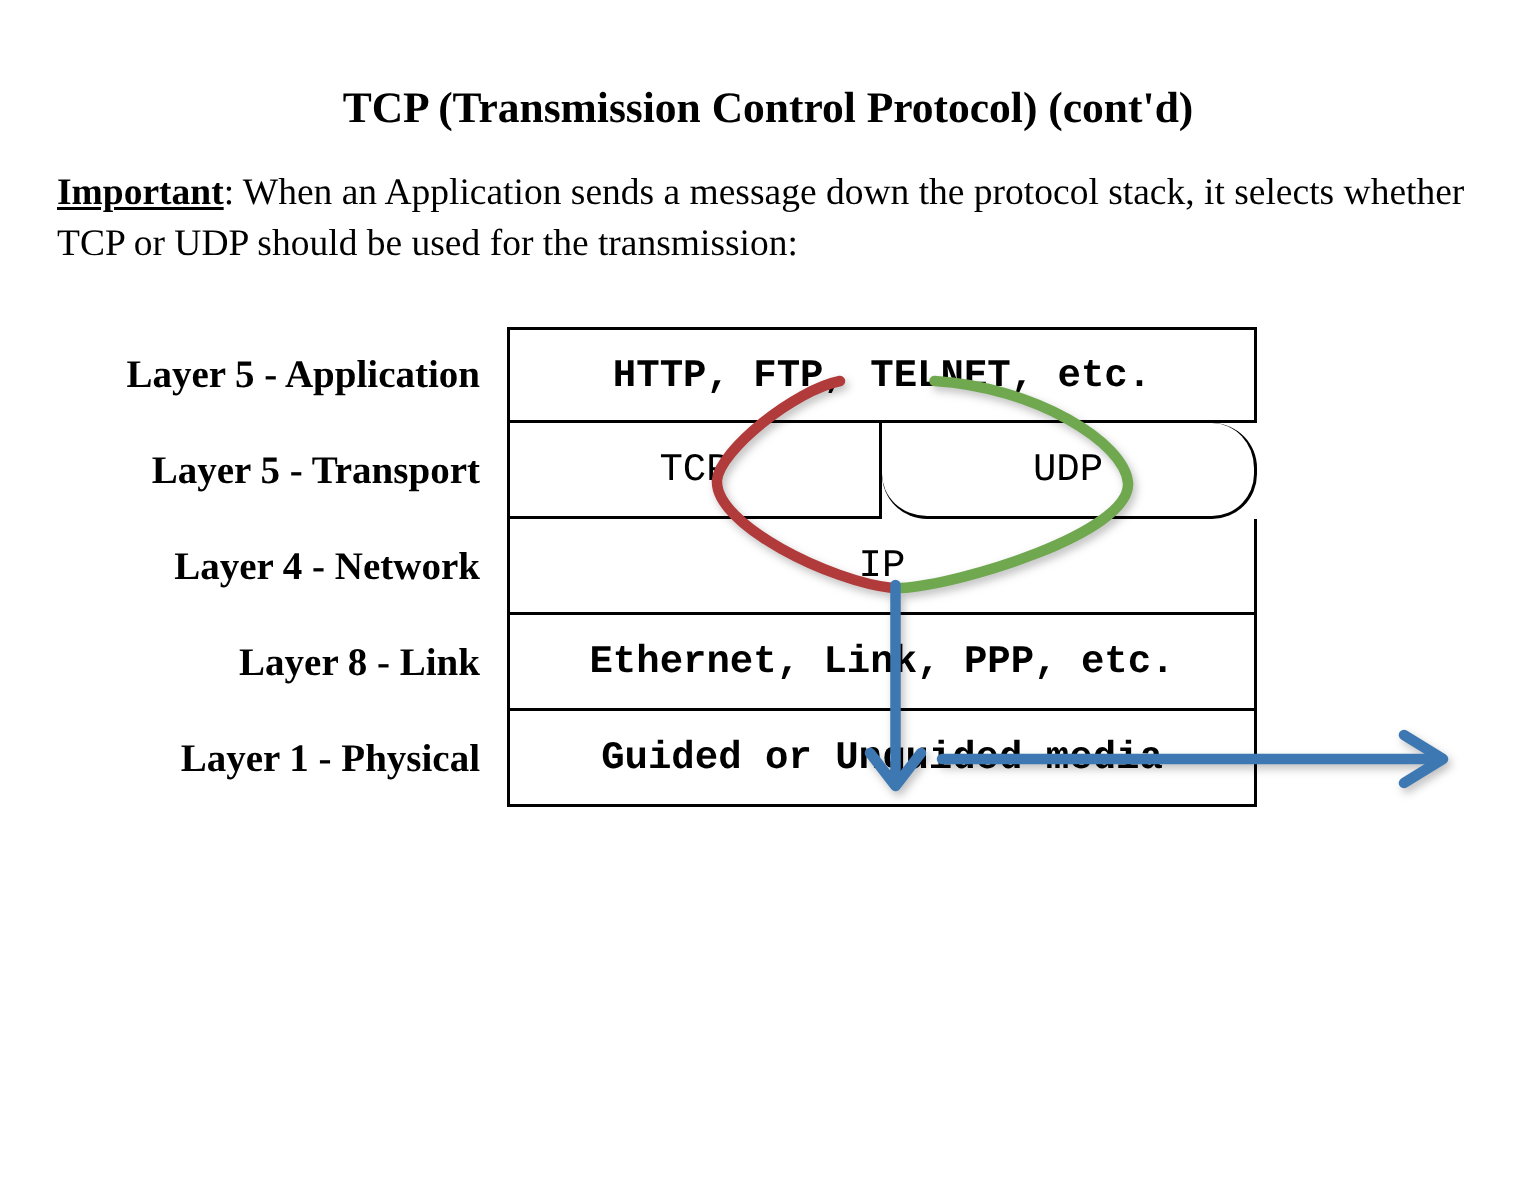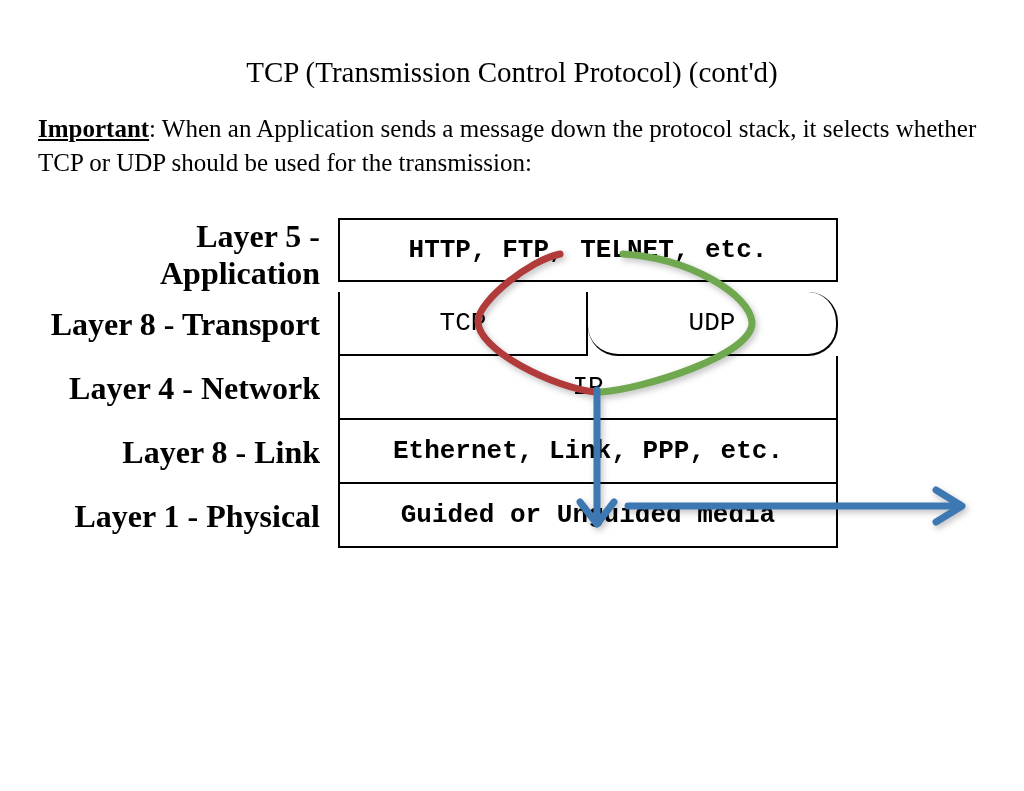--- a/index.html
+++ b/index.html
@@ -15,21 +15,21 @@
     position: relative;
     width: 1024px;
     height: 791px;
   }
   .title {
     position: absolute;
     top: 56px;
     left: 0;
     width: 1024px;
     text-align: center;
-    font-weight: normal;
+    font-weight: bold;
     font-size: 29px;
   }
   .paragraph {
     position: absolute;
     top: 112px;
     left: 38px;
     width: 948px;
     font-size: 25px;
     line-height: 1.35;
   }
@@ -43,21 +43,21 @@
     top: 218px;
     left: 38px;
     width: 948px;
   }
   .row {
     display: flex;
     align-items: stretch;
   }
   .label {
     width: 300px;
-    font-size: 32px;
+    font-size: 26px;
     font-weight: bold;
     text-align: right;
     padding-right: 18px;
     display: flex;
     align-items: center;
     justify-content: flex-end;
     box-sizing: border-box;
   }
   .cells {
     display: flex;
@@ -113,21 +113,21 @@
   <div class="diagram">
 
     <div class="row">
       <div class="label">Layer 5 - Application</div>
       <div class="cells">
         <div class="cell full">HTTP, FTP, TELNET, etc.</div>
       </div>
     </div>
 
     <div class="row">
-      <div class="label">Layer 8 - Transport</div>
+      <div class="label">Layer 5 - Transport</div>
       <div class="cells">
         <div class="cell half thin">TCP</div>
         <div class="cell half thin">UDP</div>
       </div>
     </div>
 
     <div class="row">
       <div class="label">Layer 4 - Network</div>
       <div class="cells">
         <div class="cell full thin">IP</div>

